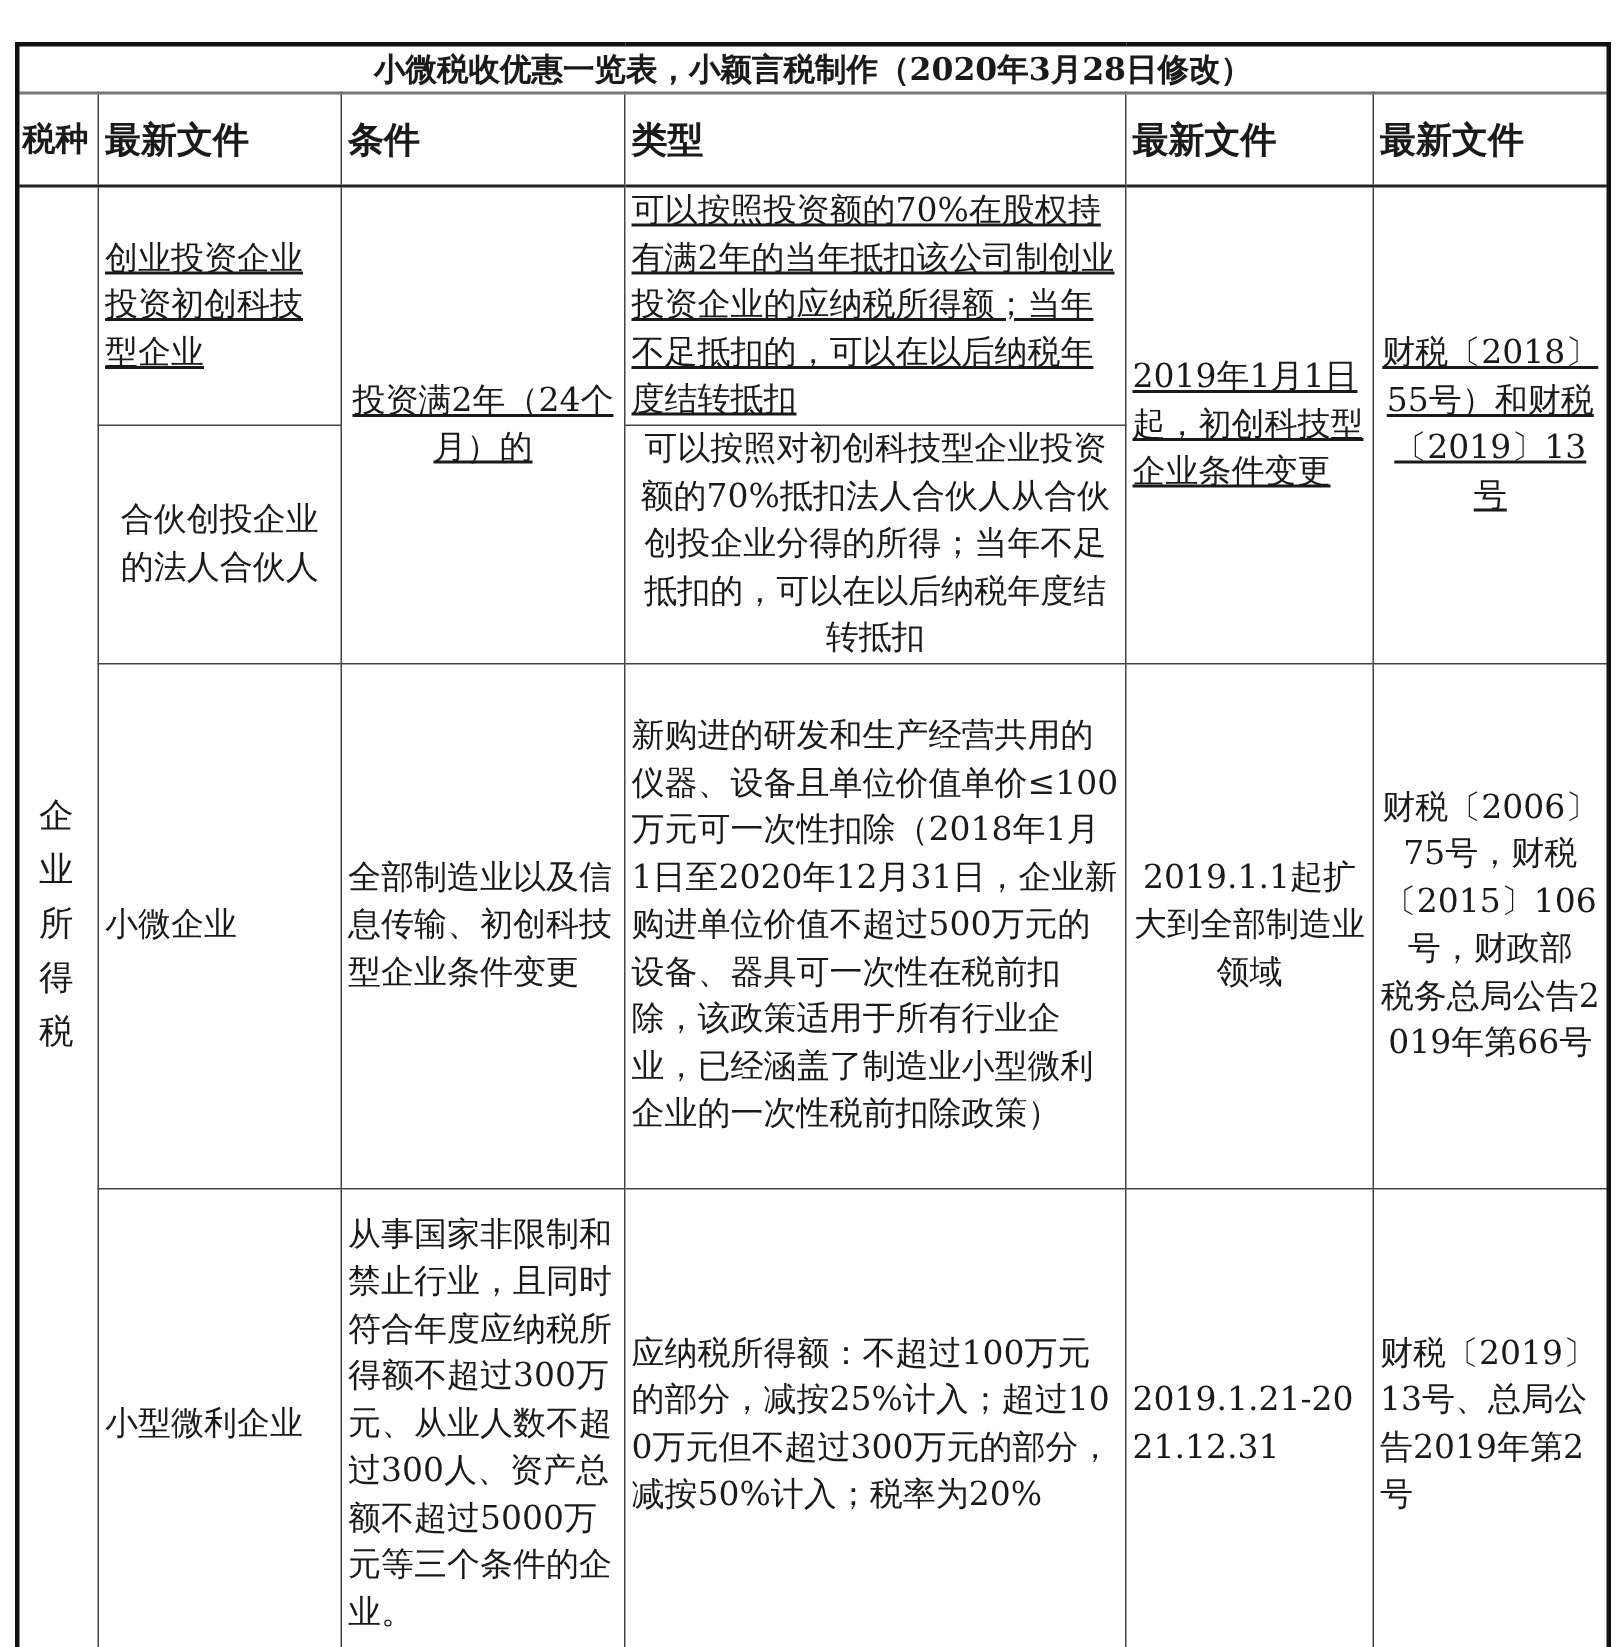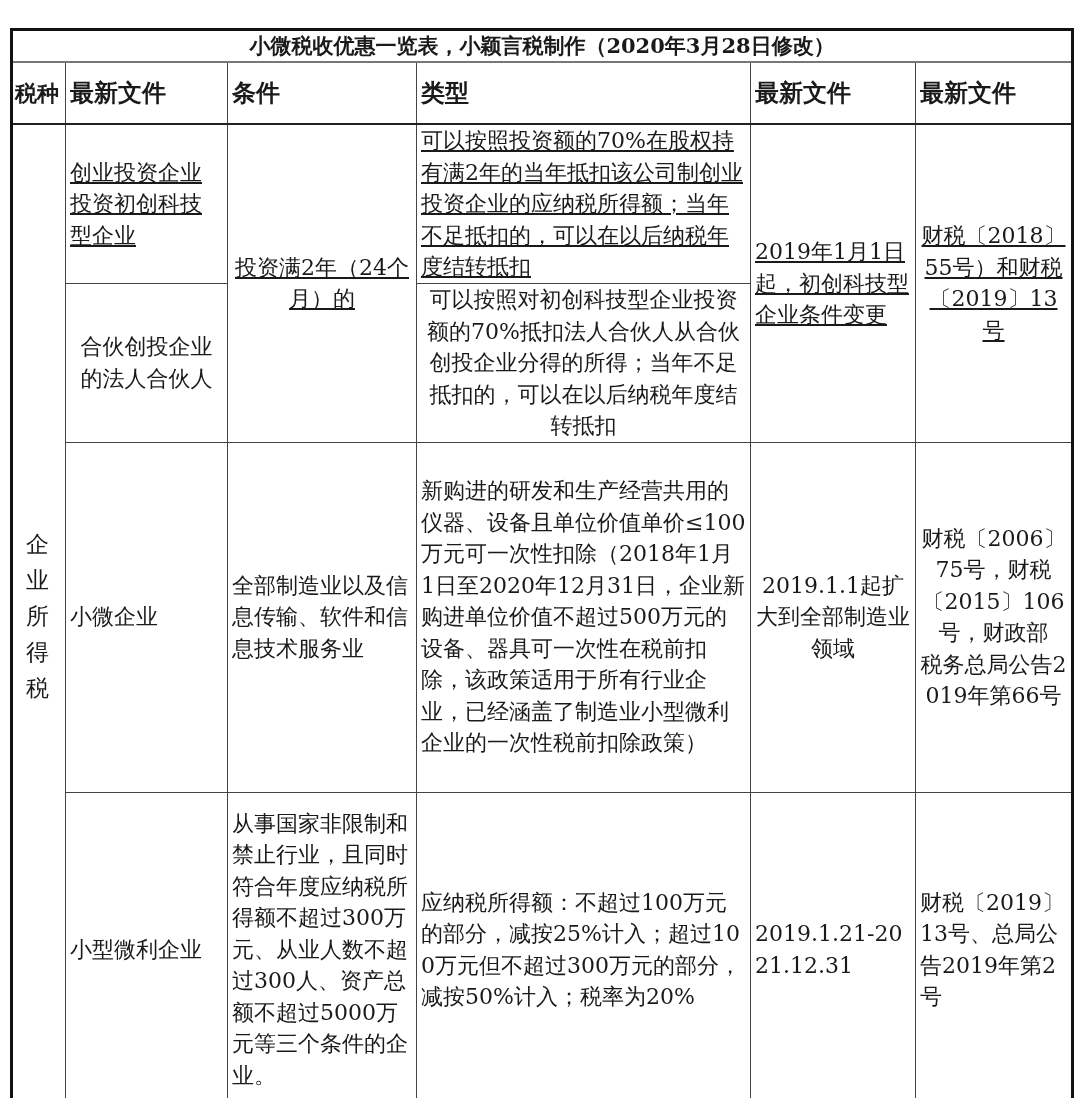--- a/index.html
+++ b/index.html
@@ -111,21 +111,21 @@
       <td rowspan="2" class="center">财税〔2018〕55号）和财税〔2019〕13号</td>
     </tr>
 
     <tr class="r2">
       <td>合伙创投企业的法人合伙人</td>
       <td>可以按照对初创科技型企业投资额的70%抵扣法人合伙人从合伙创投企业分得的所得；当年不足抵扣的，可以在以后纳税年度结转抵扣</td>
     </tr>
 
     <tr class="r3">
       <td>小微企业</td>
-      <td>全部制造业以及信息传输、软件和信息技术服务业</td>
+      <td>全部制造业以及信息传输、初创科技型企业条件变更</td>
       <td>新购进的研发和生产经营共用的仪器、设备且单位价值单价≤100万元可一次性扣除（2018年1月1日至2020年12月31日，企业新购进单位价值不超过500万元的设备、器具可一次性在税前扣除，该政策适用于所有行业企业，已经涵盖了制造业小型微利企业的一次性税前扣除政策）</td>
       <td class="center">2019.1.1起扩大到全部制造业领域</td>
       <td class="center">财税〔2006〕75号，财税〔2015〕106号，财政部　税务总局公告2019年第66号</td>
     </tr>
 
     <tr class="r4">
       <td>小型微利企业</td>
       <td>从事国家非限制和禁止行业，且同时符合年度应纳税所得额不超过300万元、从业人数不超过300人、资产总额不超过5000万元等三个条件的企业。</td>
       <td>应纳税所得额：不超过100万元的部分，减按25%计入；超过100万元但不超过300万元的部分，减按50%计入；税率为20%</td>
       <td>2019.1.21-2021.12.31</td>

